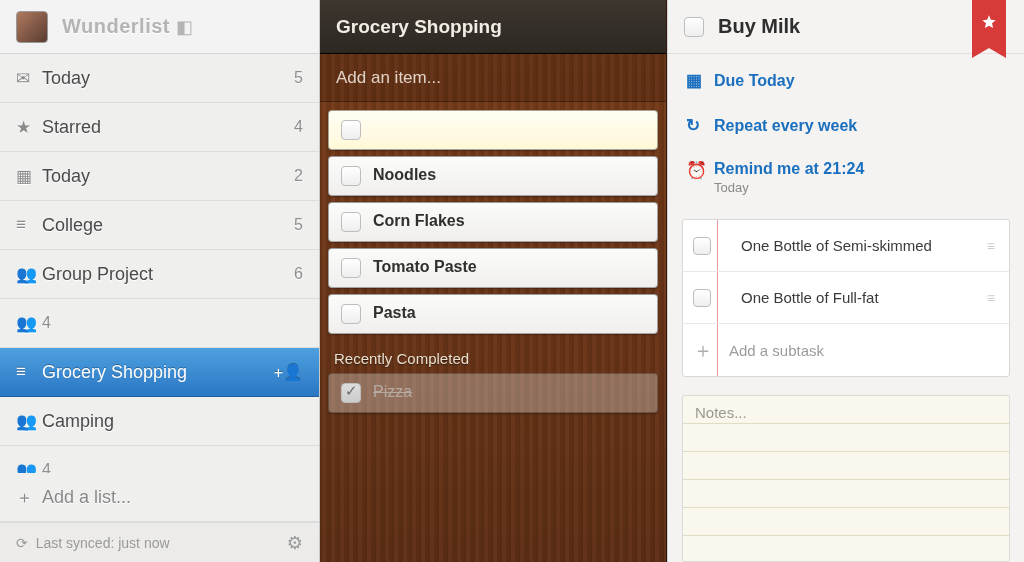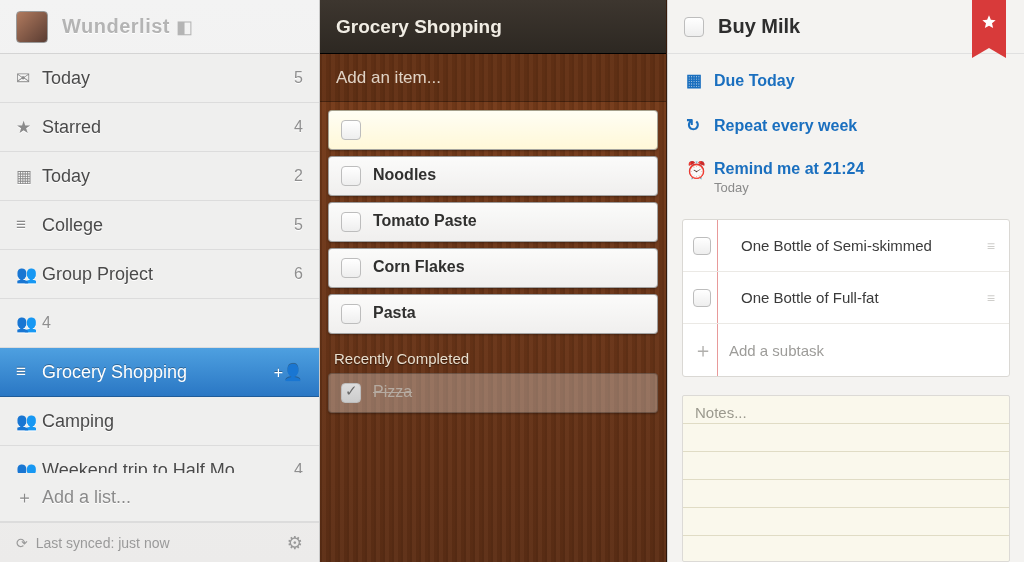--- a/index.html
+++ b/index.html
@@ -121,21 +121,20 @@
         <span class="lbl">Grocery Shopping</span>
         <span class="cnt">+👤</span>
       </div>
       <div class="sb-item">
         <span class="ic">👥</span>
         <span class="lbl">Camping</span>
         <span class="cnt"></span>
       </div>
       <div class="sb-item">
         <span class="ic">👥</span>
-        <span class="lbl">Weekend trip to Half Mo...</span>
         <span class="cnt">4</span>
       </div>
     </div>
   <div class="sb-item add">
     <span class="ic">＋</span>
     <span class="lbl">Add a list...</span>
   </div>
   <div class="sb-foot">
     <span style="margin-right:8px;">⟳</span>
     <span>Last synced: just now</span>
@@ -151,25 +150,25 @@
   <div class="tk-body" id="tk-body">
       <div class="task sel">
         <div class="chk"></div>
       </div>
       <div class="task">
         <div class="chk"></div>
         <div><span class="tt">Noodles</span></div>
       </div>
       <div class="task">
         <div class="chk"></div>
+        <div><span class="tt">Corn Flakes</span></div>
+      </div>
+      <div class="task">
+        <div class="chk"></div>
         <div><span class="tt">Tomato Paste</span></div>
-      </div>
-      <div class="task">
-        <div class="chk"></div>
-        <div><span class="tt">Corn Flakes</span></div>
       </div>
       <div class="task">
         <div class="chk"></div>
         <div><span class="tt">Pasta</span></div>
       </div>
     </div>
   <div class="section">Recently Completed</div>
   <div class="tk-body" id="tk-done" style="padding-top:0">
       <div class="task done">
         <div class="chk"></div>

